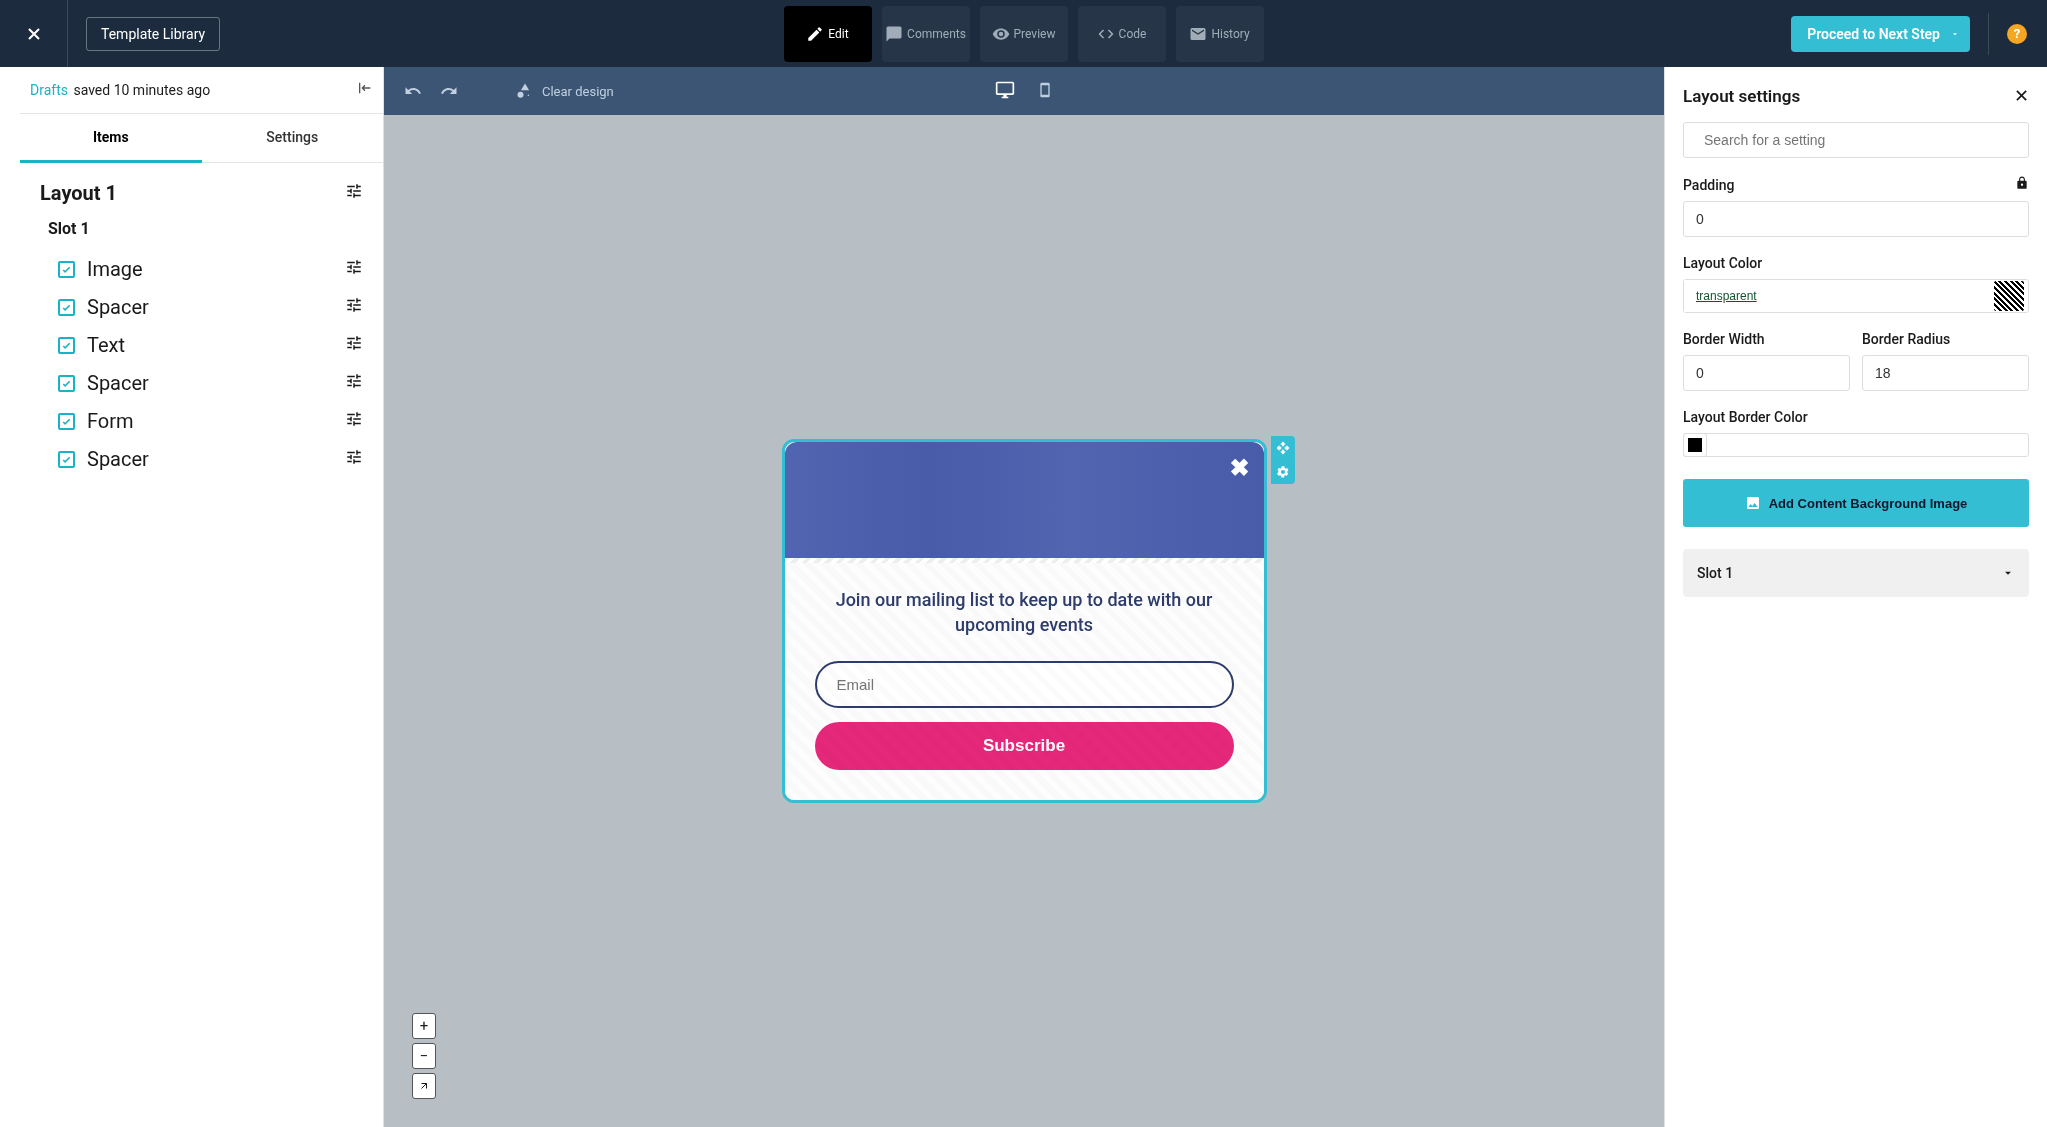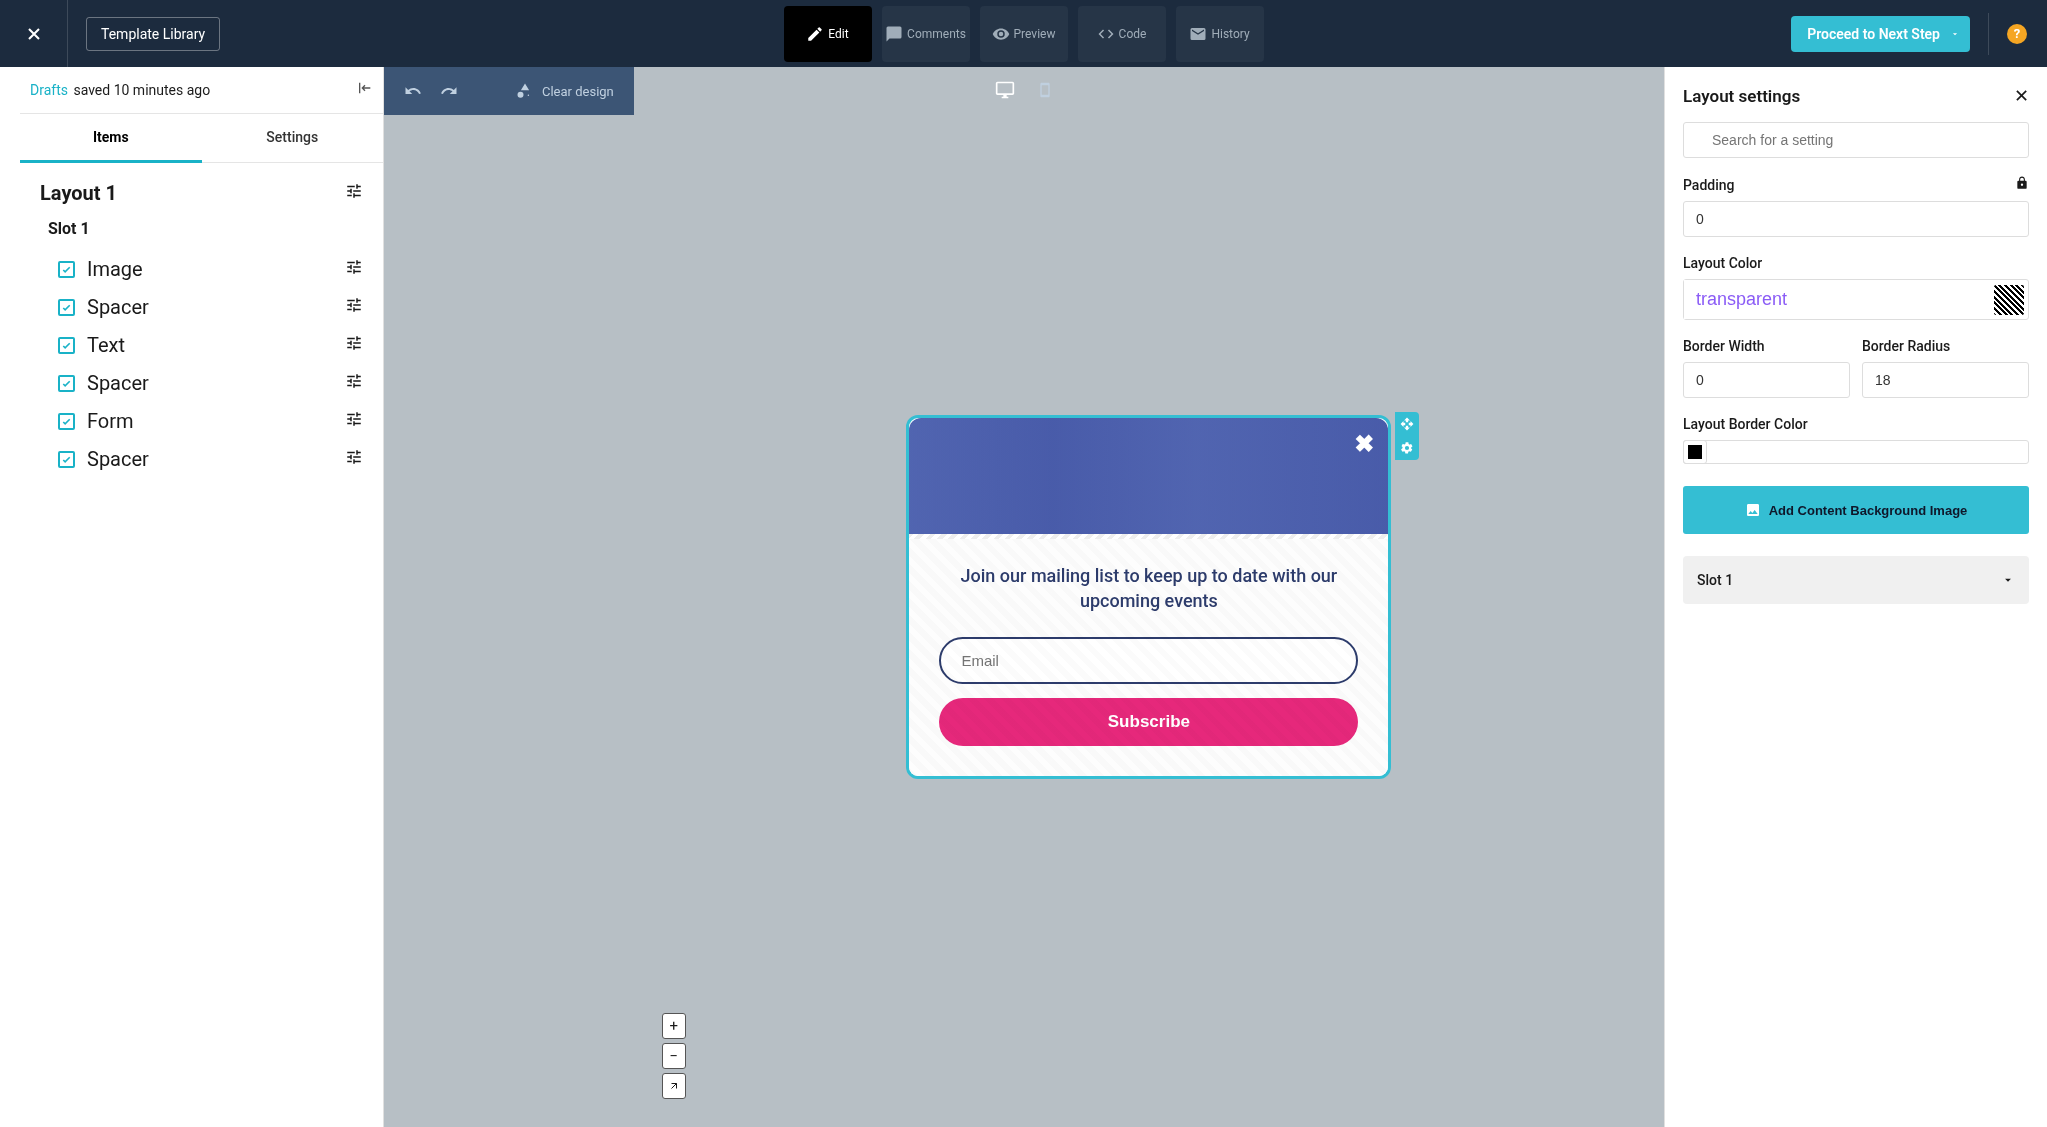--- a/index.html
+++ b/index.html
@@ -39,21 +39,21 @@
     .tune-icon { cursor: pointer; color: #1a1a1a; }
     
     .slot-title { font-size: 16px; font-weight: 700; color: #1a1a1a; margin-bottom: 12px; margin-left: 8px; }
     .slot-items { margin-left: 18px; }
     .slot-item { display: flex; align-items: center; justify-content: space-between; padding: 7px 0; }
     .slot-item-left { display: flex; align-items: center; gap: 12px; }
     .slot-checkbox { width: 17px; height: 17px; border: 2px solid #19b2c7; border-radius: 2px; display: flex; align-items: center; justify-content: center; cursor: pointer; }
     .slot-checkbox svg { width: 11px; height: 11px; }
     .slot-item-label { font-size: 20px; color: #1a1a1a; }
     
-    .canvas-area { flex: 1; display: flex; flex-direction: row; background: #b7bfc5; position: relative; }
+    .canvas-area { flex: 1; display: flex; flex-direction: column; background: #b7bfc5; position: relative; }
     .canvas-toolbar { height: 48px; background: #3c5575; display: flex; align-items: center; padding: 0 20px; color: #fff; gap: 18px; font-size: 13px; }
     .toolbar-group { display: flex; align-items: center; gap: 18px; }
     .toolbar-btn { cursor: pointer; color: #c0d0e0; display: flex; align-items: center; gap: 8px; }
     .toolbar-btn svg { width: 18px; height: 18px; }
     .toolbar-center { position: absolute; left: 50%; transform: translateX(-50%); display: flex; gap: 22px; }
     .device-btn { cursor: pointer; color: #c0d0e0; }
     .device-btn.active { color: #fff; }
     
     .canvas-viewport { flex: 1; display: flex; align-items: center; justify-content: center; position: relative; }
     
@@ -71,26 +71,26 @@
     .popup-email { width: 100%; padding: 13px 20px; border: 2px solid #2d3c6c; border-radius: 999px; font-size: 15px; color: #777; outline: none; margin-bottom: 14px; }
     .popup-subscribe { width: 100%; padding: 14px; background: #e6287b; color: #fff; border: none; border-radius: 999px; font-size: 17px; font-weight: 700; cursor: pointer; }
     
     .zoom-controls { position: absolute; left: 28px; bottom: 24px; display: flex; flex-direction: column; }
     .zoom-btn { width: 24px; height: 26px; background: #fff; border: 1px solid #555; display: flex; align-items: center; justify-content: center; font-size: 15px; cursor: pointer; color: #1a1a1a; border-radius: 3px; margin-bottom: 4px; }
     
     .sidebar-right { width: 383px; background: #fff; border-left: 1px solid #e0e0e0; padding: 18px; overflow-y: auto; }
     .sr-header { display: flex; justify-content: space-between; align-items: center; margin-bottom: 16px; }
     .sr-title { font-size: 17px; font-weight: 600; color: #1a1a1a; }
     .sr-close { cursor: pointer; font-size: 18px; color: #1a1a1a; }
-    .sr-search { width: 100%; padding: 9px 28px; border: 1px solid #ddd; border-radius: 3px; font-size: 14px; color: #888; }
+    .sr-search { width: 100%; padding: 9px 20px; border: 1px solid #ddd; border-radius: 3px; font-size: 14px; color: #888; }
     .sr-field-label { display: flex; justify-content: space-between; align-items: center; margin-top: 18px; margin-bottom: 8px; font-size: 14px; font-weight: 500; color: #1a1a1a; }
     .sr-lock { cursor: pointer; }
     .sr-input { width: 100%; padding: 9px 12px; border: 1px solid #ddd; border-radius: 3px; font-size: 14px; color: #333; }
     .sr-color-input { display: flex; align-items: center; border: 1px solid #ddd; border-radius: 3px; }
-    .sr-color-input input { flex: 1; border: none; padding: 9px 12px; font-size: 18px; color: #8b5cf6; outline: none; }
+    .sr-color-input input { flex: 1; border: none; padding: 9px 12px; font-size: 12px; color: #14532d; outline: none; text-decoration: underline; }
     .sr-swatch { width: 30px; height: 30px; margin-right: 4px; background: repeating-linear-gradient(45deg, #000, #000 2px, #fff 2px, #fff 4px); border-radius: 2px; flex-shrink:0; }
     .sr-swatch.black { background: #000; border: 4px solid #fff; outline: 1px solid #ddd; width: 22px; height: 22px; margin-right: 6px; }
     .sr-row { display: flex; gap: 12px; }
     .sr-col { flex: 1; }
     .sr-add-bg { margin-top: 22px; width: 100%; padding: 16px; background: #34bed3; color: #0f172a; border: none; border-radius: 3px; font-size: 13px; font-weight: 600; cursor: pointer; display: flex; align-items: center; justify-content: center; gap: 8px; }
     .sr-slot-dropdown { margin-top: 22px; width: 100%; padding: 16px 14px; background: #f0f0f0; border-radius: 4px; display: flex; justify-content: space-between; align-items: center; font-size: 14px; font-weight: 500; color: #1a1a1a; cursor: pointer; }
   </style>
 </head>
 <body>
 

